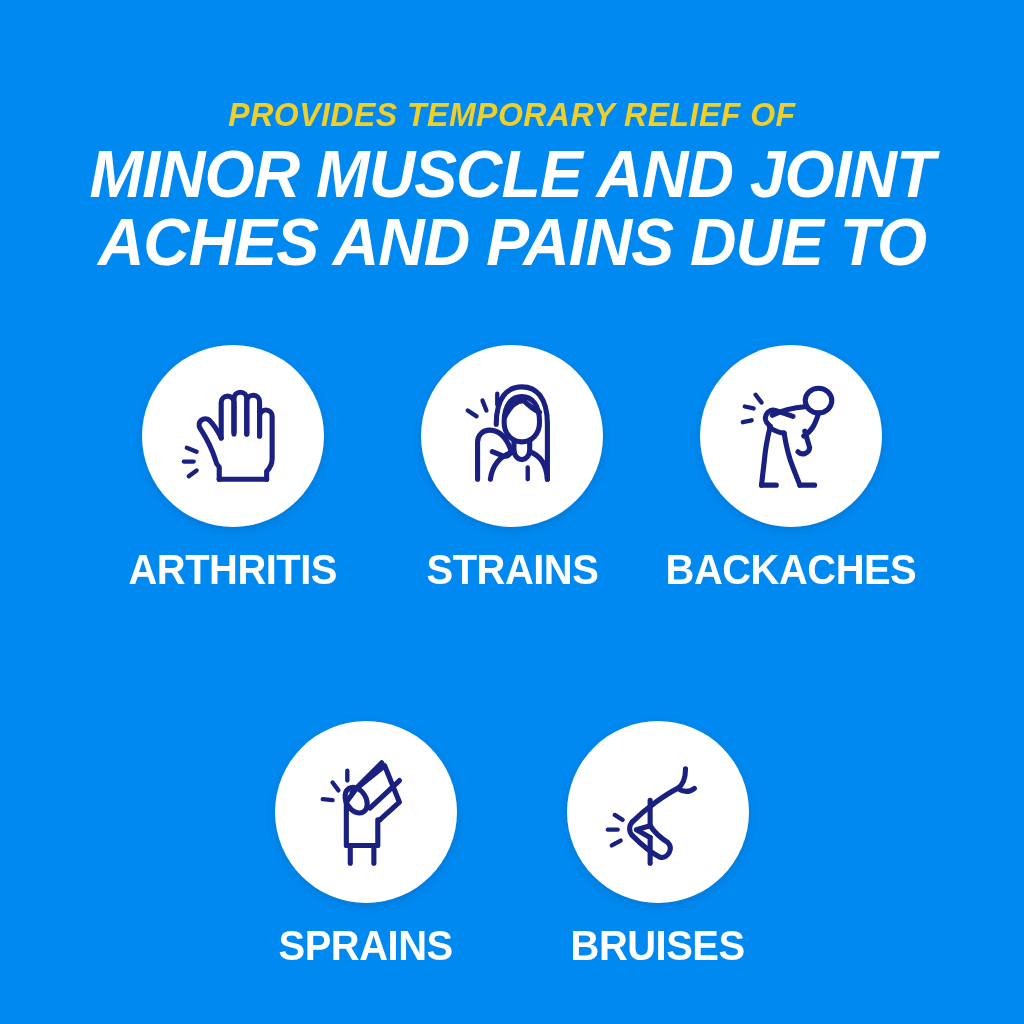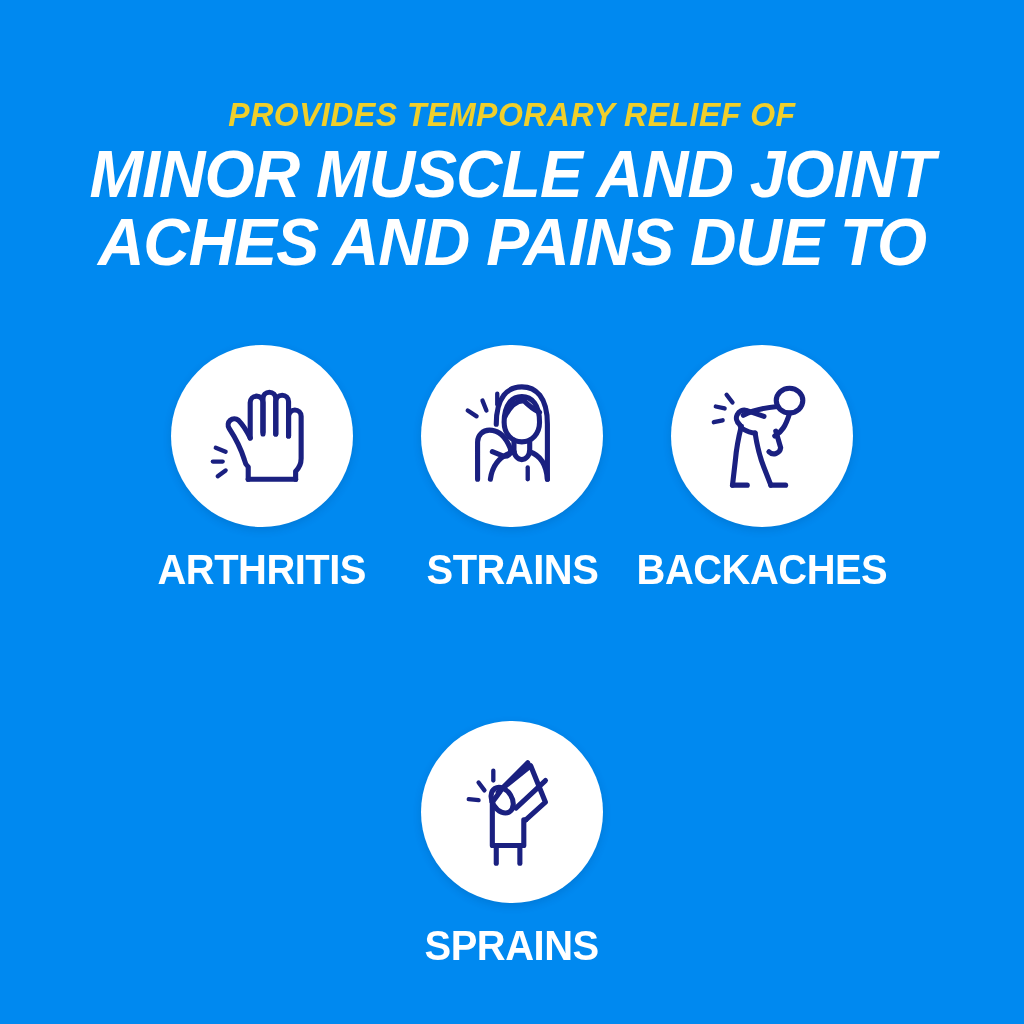--- a/index.html
+++ b/index.html
@@ -66,21 +66,21 @@
     top: 345px;
     left: 0;
     width: 1024px;
   }
 
   .row {
     display: flex;
     justify-content: center;
     align-items: flex-start;
   }
-  .row.row1 { gap: 68px; }
+  .row.row1 { gap: 97px; }
   .row.row2 { gap: 110px; margin-top: 128px; }
 
   .cell {
     width: 182px;
     display: flex;
     flex-direction: column;
     align-items: center;
   }
 
   .bubble {
@@ -240,18 +240,40 @@
             <path class="ico-stroke" d="M68 94 L68 112"></path>
 
             <path class="ico-stroke thin" d="M32 38 L26 30"></path>
             <path class="ico-stroke thin" d="M26 48 L16 47"></path>
             <path class="ico-stroke thin" d="M41 28 L41 18"></path>
           </svg>
         </div>
         <div class="caption">SPRAINS</div>
       </div>
 
+      <div class="cell">
+        <div class="bubble">
+          <svg viewBox="0 0 120 120">
+
+            <path class="ico-stroke" d="M88 16 C88 26 86 32 80 36 C68 42 48 56 34 70"></path>
+
+            <path class="ico-stroke" d="M80 36 C86 40 92 40 97 36"></path>
+
+            <path class="ico-stroke" d="M34 70 a10 10 0 0 0 0 14 C44 94 54 102 62 106 a9 9 0 0 0 8 -15 C62 86 56 80 52 74"></path>
+
+            <path class="ico-stroke" d="M52 74 L52 48"></path>
+            <path class="ico-stroke" d="M52 74 L38 78 L52 86"></path>
+
+            <path class="ico-stroke" d="M52 86 L52 112"></path>
+
+            <path class="ico-stroke thin" d="M24 68 L16 63"></path>
+            <path class="ico-stroke thin" d="M19 78 L9 78"></path>
+            <path class="ico-stroke thin" d="M22 89 L13 94"></path>
+          </svg>
+        </div>
+        <div class="caption">BRUISES</div>
+      </div>
 
     </div>
 
   </div>
 
 </div>
 
 </body></html>

